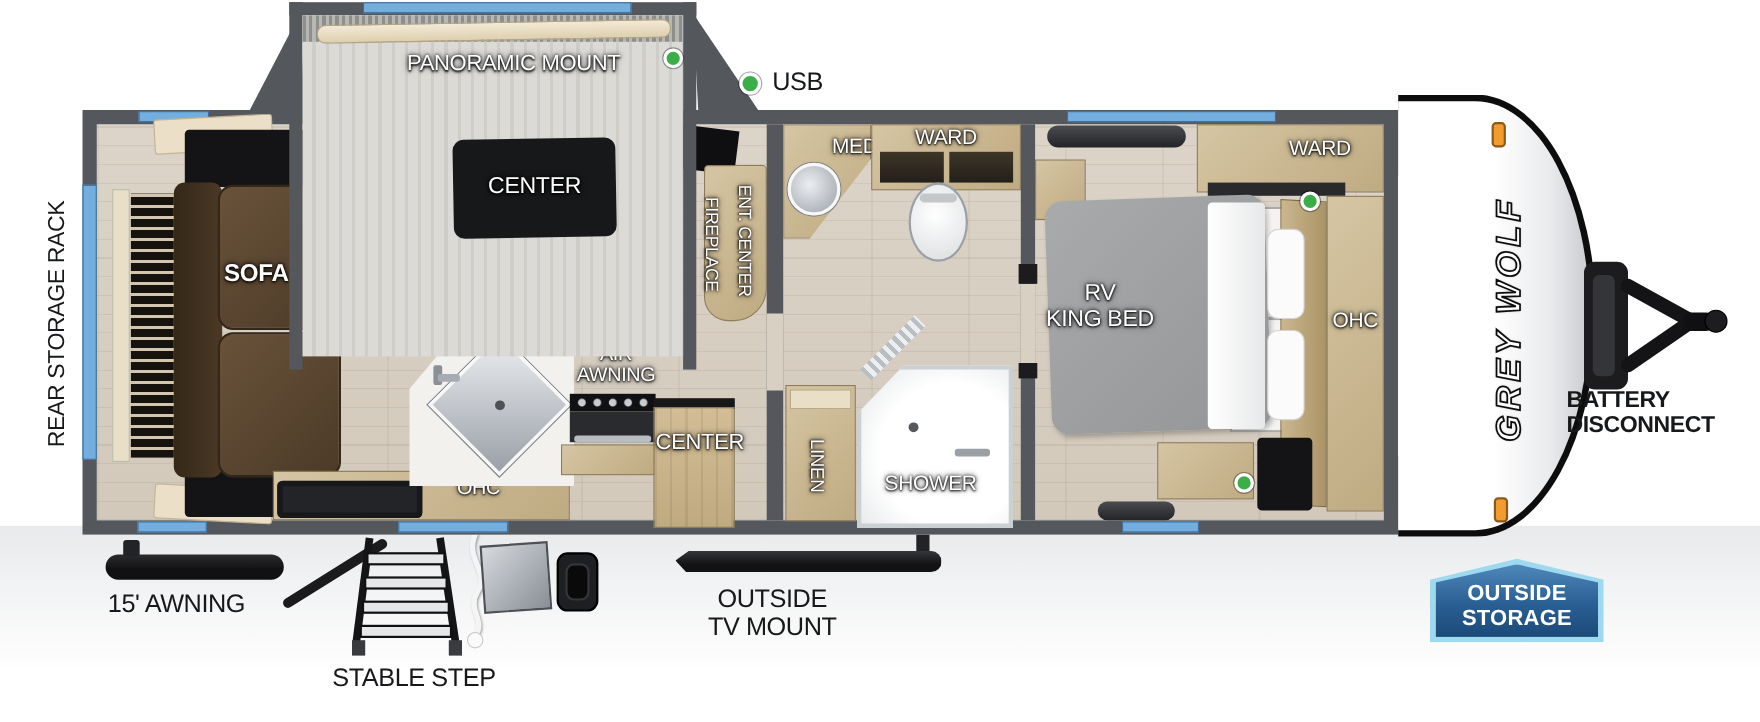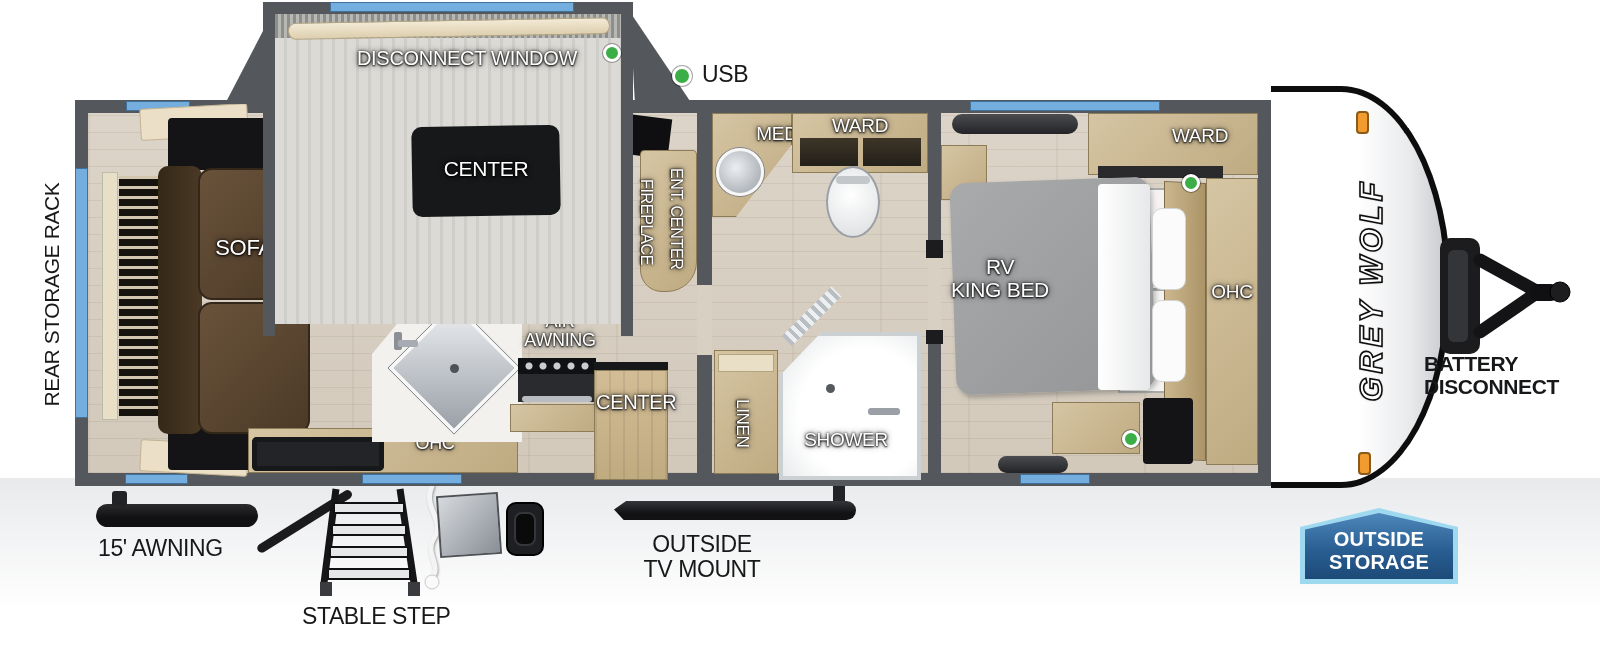--- a/index.html
+++ b/index.html
@@ -102,21 +102,21 @@
   <div class="abs cream" style="left:140px;top:106px;width:108px;height:32px;transform:rotate(-3deg);"></div>
   <div class="abs cream" style="left:140px;top:442px;width:108px;height:32px;transform:rotate(3deg);"></div>
   <div class="abs blackbox" style="left:168px;top:118px;width:112px;height:52px;"></div>
   <div class="abs blackbox" style="left:168px;top:418px;width:112px;height:52px;"></div>
 
   <div class="abs" style="left:158px;top:166px;width:44px;height:268px;background:linear-gradient(90deg,#342817,#4a3925);border-radius:10px;"></div>
   <div class="abs" style="left:198px;top:168px;width:112px;height:132px;border-radius:14px;border:2px solid #33271a;
               background:linear-gradient(135deg,#69523a,#4c3a27);box-sizing:border-box;"></div>
   <div class="abs" style="left:198px;top:302px;width:112px;height:132px;border-radius:14px;border:2px solid #33271a;
               background:linear-gradient(135deg,#69523a,#4c3a27);box-sizing:border-box;"></div>
-  <div class="abs lab" style="left:204px;top:236px;width:80px;font-size:22px;">SOFA</div>
+  <div class="abs lab" style="left:193px;top:236px;width:80px;font-size:22px;font-weight:bold;">SOFA</div>
 
   <div class="abs tan tan-b" style="left:248px;top:428px;width:270px;height:45px;"></div>
   <div class="abs" style="left:252px;top:437px;width:132px;height:34px;background:#232428;border-radius:5px;
               box-shadow:inset 0 0 0 5px #17181a;"></div>
   <div class="abs lab" style="left:400px;top:434px;width:70px;">OHC</div>
 
   <div class="abs" style="left:372px;top:300px;width:150px;height:142px;background:#f2f1ee;
               clip-path:polygon(30% 0,100% 0,100% 100%,0 100%,0 38%);"></div>
   <div class="abs" style="left:408px;top:322px;width:92px;height:92px;transform:rotate(45deg);
               background:linear-gradient(135deg,#eceef1,#9aa0a7);border:3px solid #f7f7f7;
@@ -145,21 +145,21 @@
   <div class="abs lab vert" style="left:668px;top:142px;height:154px;font-size:16px;">ENT. CENTER</div>
 
   <div class="abs" style="left:225px;top:12px;width:52px;height:92px;background:#54585c;clip-path:polygon(92% 0,100% 100%,0 100%);"></div>
   <div class="abs" style="left:630px;top:12px;width:62px;height:92px;background:#54585c;clip-path:polygon(0 0,100% 100%,8% 100%);"></div>
   <div class="abs" style="left:263px;top:2px;width:370px;height:334px;border:12px solid #54585c;border-bottom:none;box-sizing:border-box;"></div>
   <div class="abs cushion" style="left:275px;top:14px;width:346px;height:310px;"></div>
   <div class="abs" style="left:275px;top:14px;width:346px;height:24px;background:repeating-linear-gradient(90deg,#8e8e8c 0 3px,#b7b7b4 3px 6px);"></div>
   <div class="abs" style="left:288px;top:20px;width:322px;height:17px;background:linear-gradient(#f3ead6,#ddcfae);
               border:1px solid #b4a582;border-radius:8px;transform:rotate(-1deg);box-sizing:border-box;"></div>
   <div class="abs bluewin" style="left:330px;top:2px;width:244px;height:10px;"></div>
-  <div class="abs lab" style="left:352px;top:48px;width:230px;font-size:20px;">DISCONNECT WINDOW</div>
+  <div class="abs lab" style="left:352px;top:48px;width:230px;font-size:20px;">PANORAMIC MOUNT</div>
   <div class="abs" style="left:412px;top:126px;width:148px;height:90px;background:#17181a;border-radius:10px;transform:rotate(-1deg);"></div>
   <div class="abs lab" style="left:412px;top:158px;width:148px;font-size:21px;">CENTER</div>
   <div class="abs dot" style="left:603px;top:44px;"></div>
 
   <div class="abs dot" style="left:672px;top:66px;width:20px;height:20px;"></div>
   <div class="abs out-lab" style="left:702px;top:62px;font-weight:400;font-size:23px;">USB</div>
 
   <div class="abs wall" style="left:697px;top:113px;width:15px;height:360px;"></div>
   <div class="abs" style="left:697px;top:285px;width:15px;height:70px;background:#d8d0c3;"></div>
 

